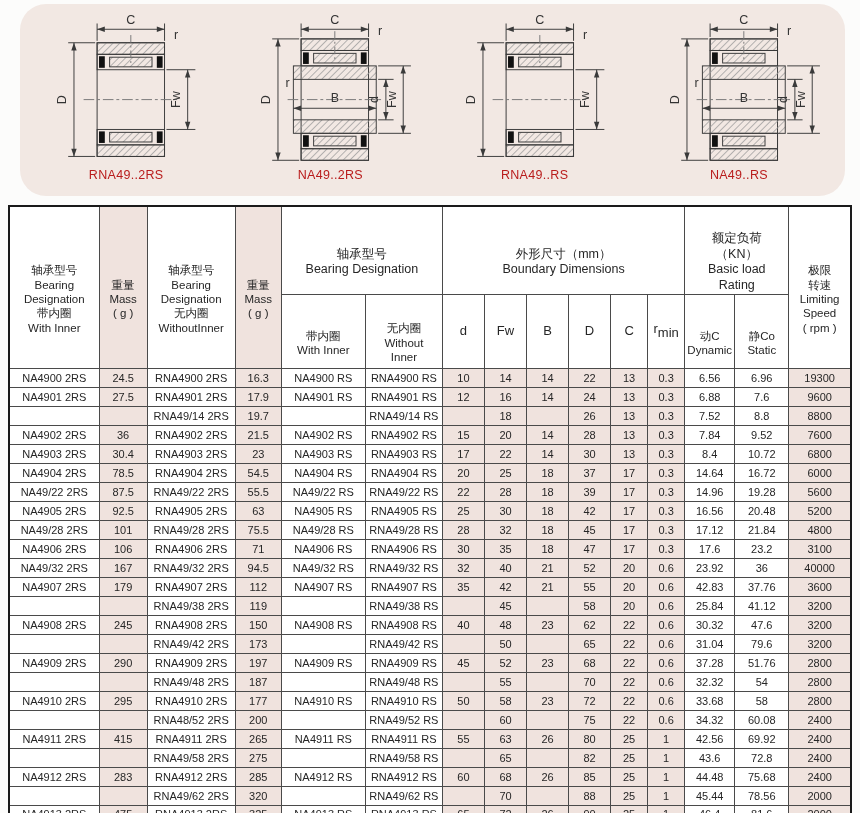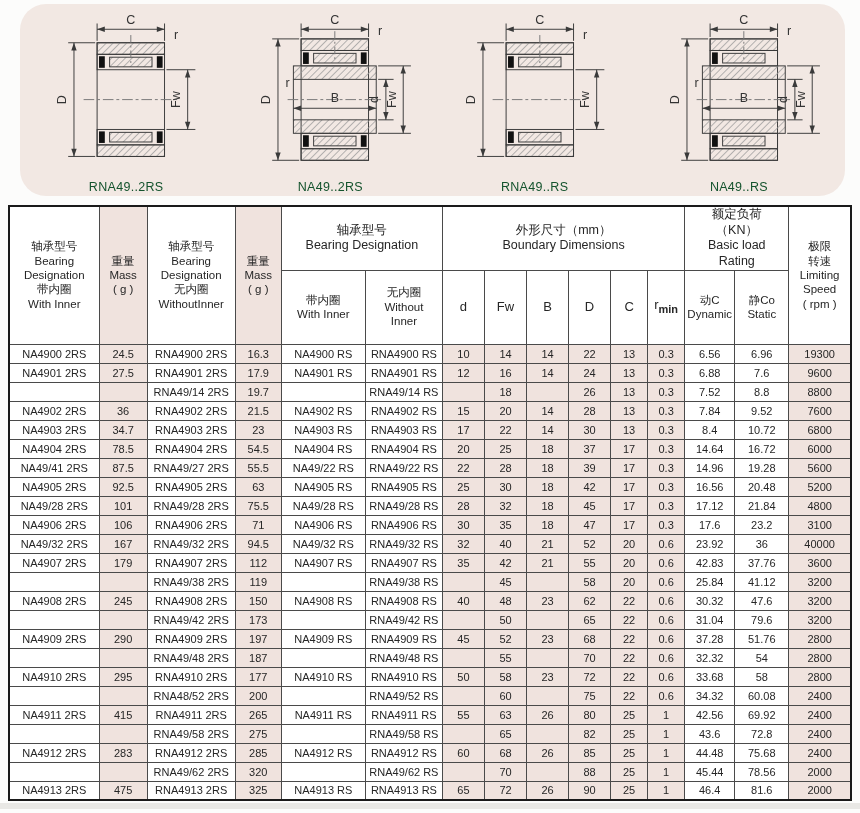--- a/index.html
+++ b/index.html
@@ -26,45 +26,45 @@
     display:flex;
     justify-content:space-around;
     align-items:flex-start;
     padding:6px 4px 4px;
   }
   .diagram{
     margin:0;display:flex;flex-direction:column;align-items:center;
   }
   .diagram svg{display:block;}
   .diagram figcaption{
-    font-size:12.5px;color:#14532d;margin-top:12px;letter-spacing:.3px;
+    font-size:12.5px;color:#b91c1c;margin-top:0px;letter-spacing:.3px;
   }
   .dim-label{
     font-family:"Liberation Sans","DejaVu Sans",sans-serif;
     font-size:13px;fill:#333;text-anchor:middle;
   }
   
   table{
     width:844px;margin:0 auto;
     border-collapse:collapse;table-layout:fixed;
     border:2px solid var(--outer);
     background:#fff;
   }
   th,td{
     border:1px solid var(--line);
     text-align:center;vertical-align:middle;
     padding:0 1px;
     font-weight:normal;
     color:#262626;
   }
   th{font-size:11.5px;line-height:1.25;}
-  th .lines{white-space:pre-line;display:block;}
+  th .lines{white-space:pre-line;display:block;margin-top:24px;}
   th.group{font-size:12.5px;}
   th.letter{font-size:13px;}
-  th sub{font-size:11px;font-weight:bold;}
+  th sub{font-size:13px;}
   tbody td{font-size:11px;height:19px;white-space:nowrap;overflow:hidden;}
   .shade{background:var(--shade);}
   .h1{height:60px;}
   .h2{height:74px;}
   .footer-strip{height:6px;background:#e9e8e5;margin-top:2px;}
 </style>
 </head>
 <body>
 
 <div>
@@ -422,21 +422,21 @@
           <td class="shade">14</td>
           <td class="shade">28</td>
           <td class="shade">13</td>
           <td class="shade">0.3</td>
           <td>7.84</td>
           <td>9.52</td>
           <td class="shade">7600</td>
         </tr>
         <tr>
           <td>NA4903 2RS</td>
-          <td class="shade">34.7</td>
+          <td class="shade">30.4</td>
           <td>RNA4903 2RS</td>
           <td class="shade">23</td>
           <td>NA4903 RS</td>
           <td>RNA4903 RS</td>
           <td class="shade">17</td>
           <td class="shade">22</td>
           <td class="shade">14</td>
           <td class="shade">30</td>
           <td class="shade">13</td>
           <td class="shade">0.3</td>
@@ -455,23 +455,23 @@
           <td class="shade">25</td>
           <td class="shade">18</td>
           <td class="shade">37</td>
           <td class="shade">17</td>
           <td class="shade">0.3</td>
           <td>14.64</td>
           <td>16.72</td>
           <td class="shade">6000</td>
         </tr>
         <tr>
-          <td>NA49/41 2RS</td>
+          <td>NA49/22 2RS</td>
           <td class="shade">87.5</td>
-          <td>RNA49/27 2RS</td>
+          <td>RNA49/22 2RS</td>
           <td class="shade">55.5</td>
           <td>NA49/22 RS</td>
           <td>RNA49/22 RS</td>
           <td class="shade">22</td>
           <td class="shade">28</td>
           <td class="shade">18</td>
           <td class="shade">39</td>
           <td class="shade">17</td>
           <td class="shade">0.3</td>
           <td>14.96</td>

